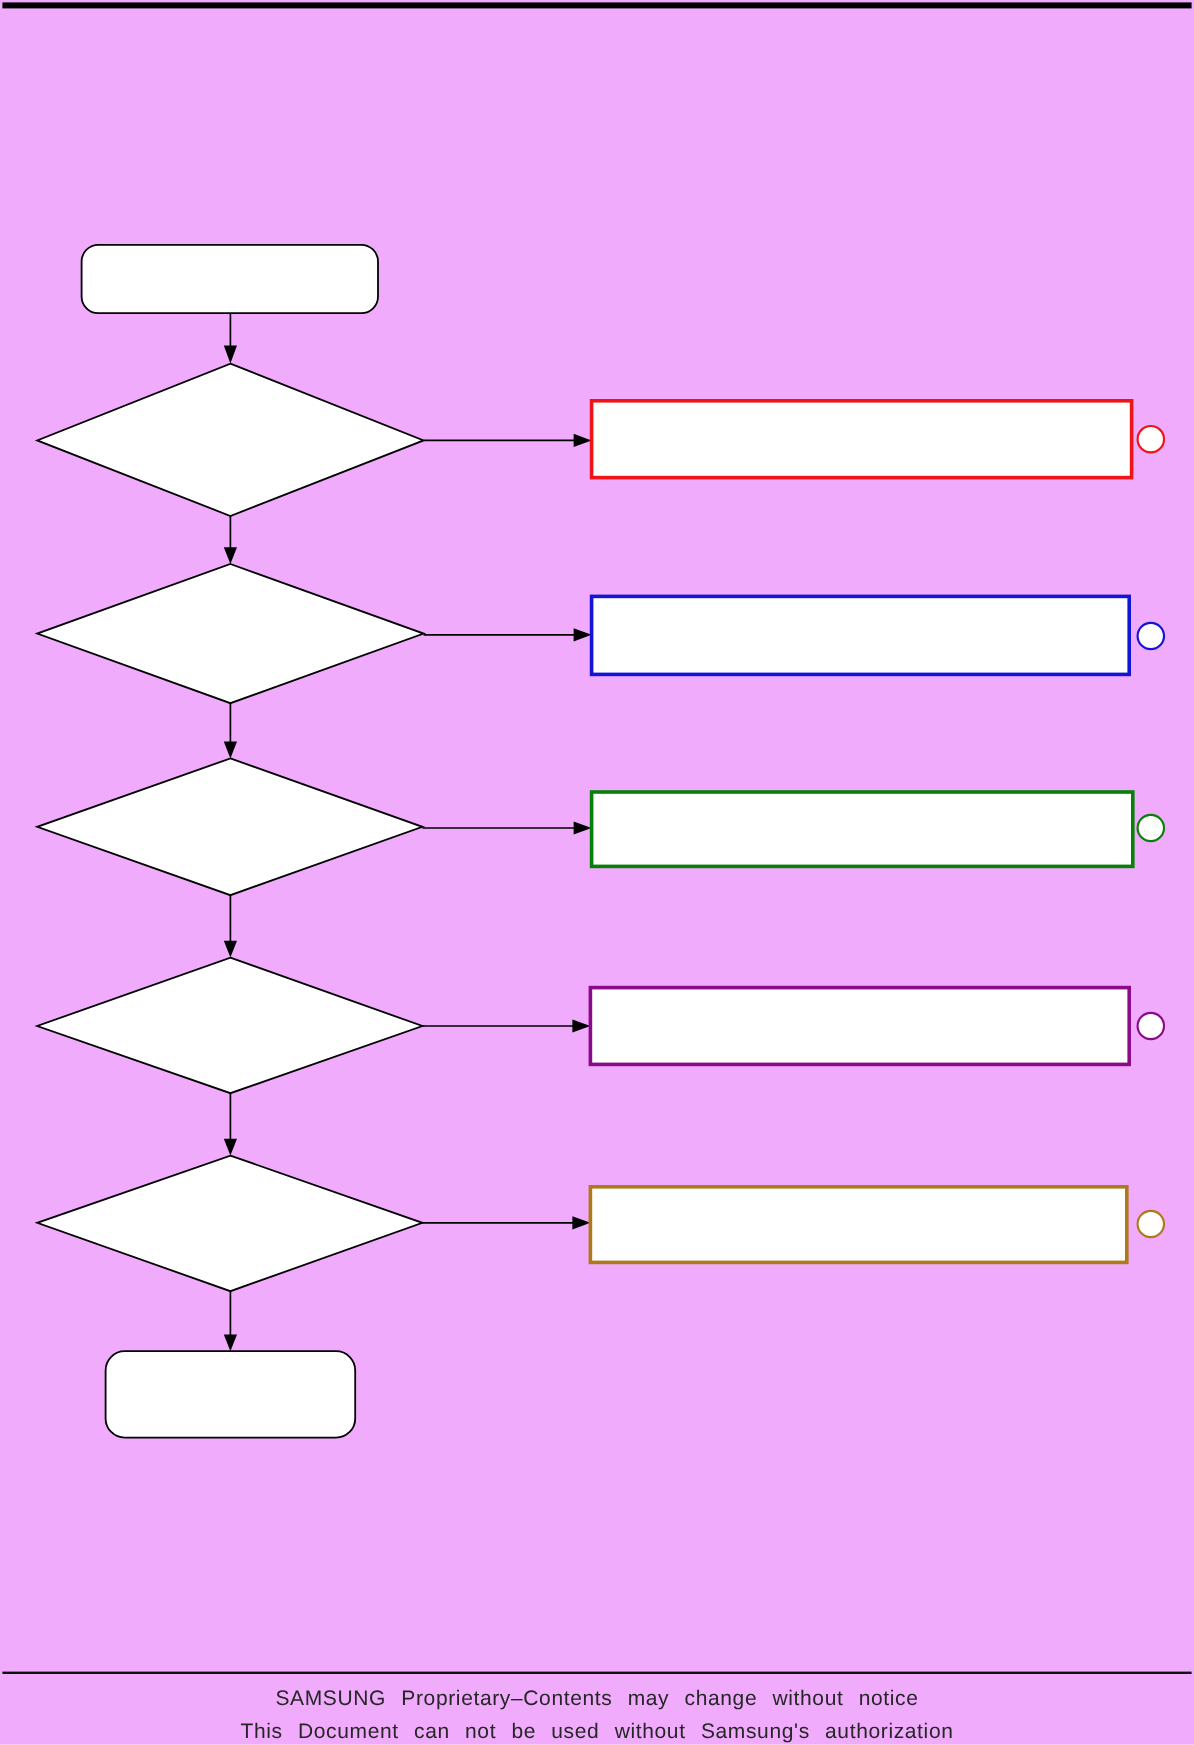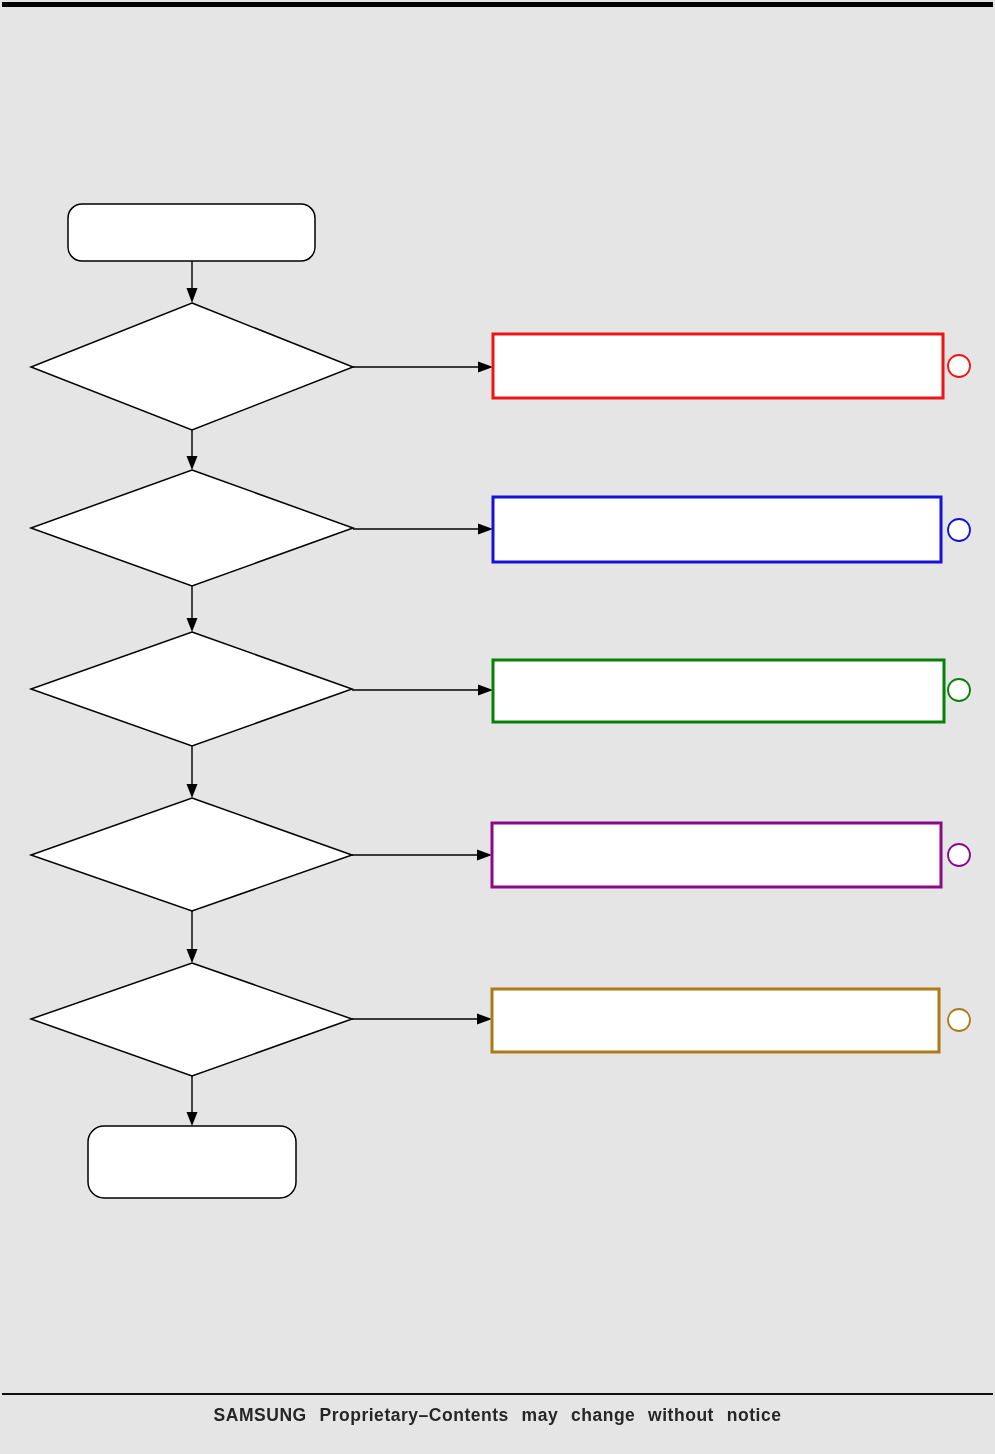--- a/index.html
+++ b/index.html
@@ -1,23 +1,22 @@
 <!DOCTYPE html>
 <html><head>
 <meta charset="utf-8">
 <style>
   html, body { margin: 0; padding: 0; background: #ffffff; }
   .page {
     position: relative;
     width: 995px;
     height: 1454px;
-    background: #e5e5e5;
+    background: #f0abfc;
     overflow: hidden;
     font-family: "Liberation Sans", sans-serif;
-    font-weight: bold;
   }
   .top-bar {
     position: absolute;
     left: 2px; top: 2px;
     width: 991px; height: 4.5px;
     background: #000000;
   }
   .flow-svg {
     position: absolute;
     left: 0; top: 0;
@@ -129,15 +128,16 @@
     <g>
       <rect class="action" x="492" y="989" width="447" height="63" stroke="#ae7a17"></rect>
       <circle class="connector" cx="959" cy="1020" r="11" stroke="#ae7a17"></circle>
     </g>
   </svg>
 
   <div class="footer-rule"></div>
 
   <div class="footer">
     <div>SAMSUNG Proprietary–Contents may change without notice</div>
+    <div>This Document can not be used without Samsung's authorization</div>
   </div>
 
 </div>
 
 </body></html>

